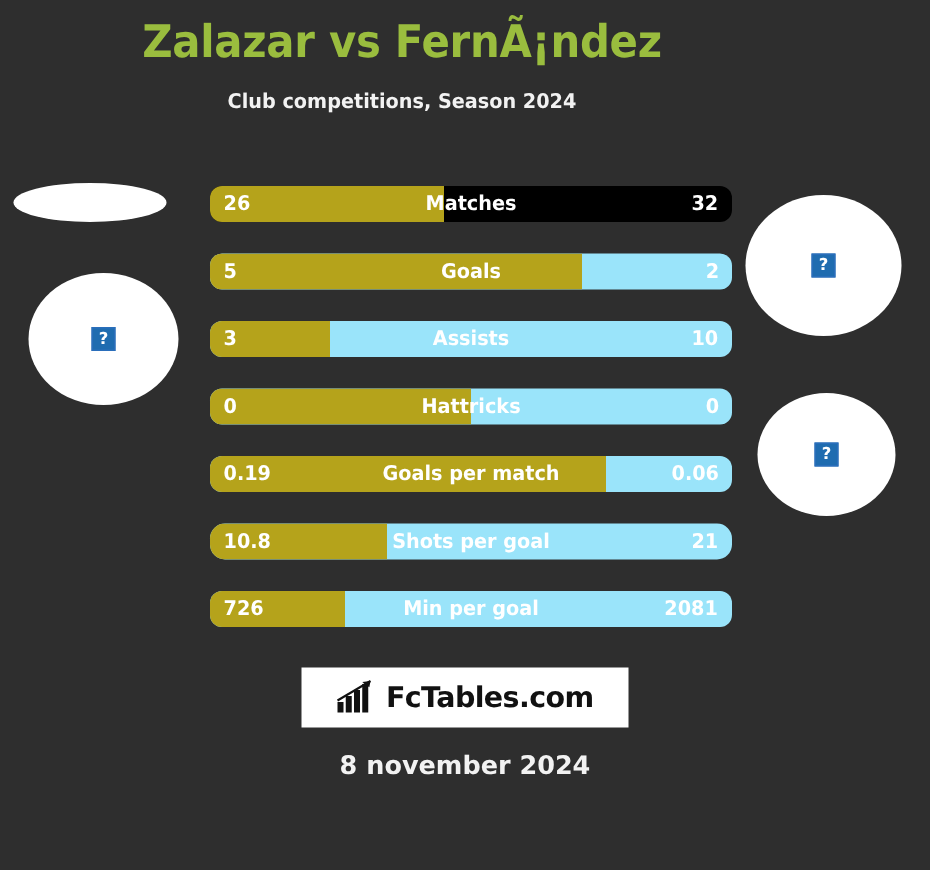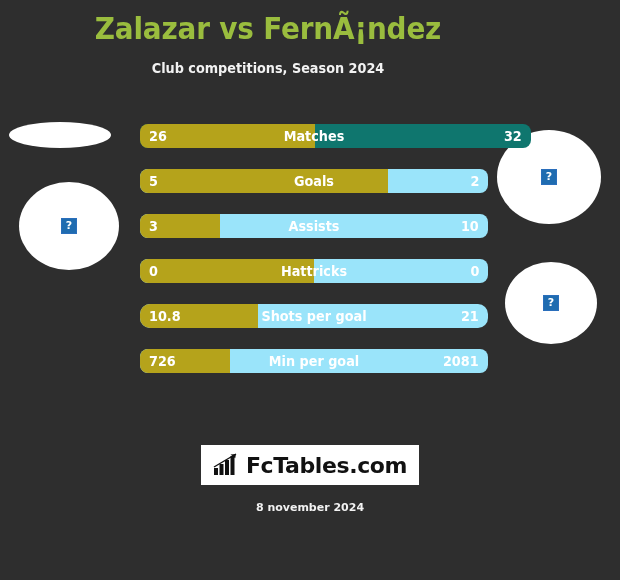--- a/index.html
+++ b/index.html
@@ -125,35 +125,35 @@
     width: 218px;
     height: 40px;
     background: #ffffff;
     display: flex;
     align-items: center;
     justify-content: center;
     gap: 7px;
   }
   .logo-icon { display: block; }
   .logo-text {
-    font-size: 22px;
+    font-size: 19px;
     font-weight: bold;
     color: #111111;
     font-family: "DejaVu Sans", sans-serif;
     letter-spacing: -0.4px;
   }
 
   
   .footer-date {
     position: absolute;
     left: 0;
     top: 501px;
     width: 620px;
     text-align: center;
-    font-size: 11px;
+    font-size: 17px;
     font-weight: bold;
     color: #f2f2f2;
     font-family: "DejaVu Sans", sans-serif;
   }
 </style>
 </head>
 <body>
 
 <div class="header">
   <h1 class="page-title">Zalazar vs FernÃ¡ndez</h1>
@@ -168,21 +168,21 @@
 
 <div class="crest" id="crest-away-top">
   <div class="crest-inner">?</div>
 </div>
 
 <div class="crest" id="crest-away-main">
   <div class="crest-inner">?</div>
 </div>
 
 <div class="bars" id="bars-container">
-    <div class="bar-row" style="background: #0f766e; padding-left: 43px;">
+    <div class="bar-row" style="background: #000000;">
       <div class="bar-fill" style="width: 44.8%; background: rgb(181, 163, 27);"></div>
       <span class="bar-left-value">26</span>
       <span class="bar-label">Matches</span>
       <span class="bar-right-value">32</span>
     </div>
     <div class="bar-row" style="background: rgb(154, 228, 250);">
       <div class="bar-fill" style="width: 71.4%; background: rgb(181, 163, 27);"></div>
       <span class="bar-left-value">5</span>
       <span class="bar-label">Goals</span>
       <span class="bar-right-value">2</span>
@@ -191,20 +191,26 @@
       <div class="bar-fill" style="width: 23.1%; background: rgb(181, 163, 27);"></div>
       <span class="bar-left-value">3</span>
       <span class="bar-label">Assists</span>
       <span class="bar-right-value">10</span>
     </div>
     <div class="bar-row" style="background: rgb(154, 228, 250);">
       <div class="bar-fill" style="width: 50%; background: rgb(181, 163, 27);"></div>
       <span class="bar-left-value">0</span>
       <span class="bar-label">Hattricks</span>
       <span class="bar-right-value">0</span>
+    </div>
+    <div class="bar-row" style="background: rgb(154, 228, 250);">
+      <div class="bar-fill" style="width: 76%; background: rgb(181, 163, 27);"></div>
+      <span class="bar-left-value">0.19</span>
+      <span class="bar-label">Goals per match</span>
+      <span class="bar-right-value">0.06</span>
     </div>
     <div class="bar-row" style="background: rgb(154, 228, 250); border-radius: 10px;">
       <div class="bar-fill" style="width: 34%; background: rgb(181, 163, 27);"></div>
       <span class="bar-left-value">10.8</span>
       <span class="bar-label">Shots per goal</span>
       <span class="bar-right-value">21</span>
     </div>
     <div class="bar-row" style="background: rgb(154, 228, 250); margin-top: 16px;">
       <div class="bar-fill" style="width: 25.9%; background: rgb(181, 163, 27);"></div>
       <span class="bar-left-value">726</span>

